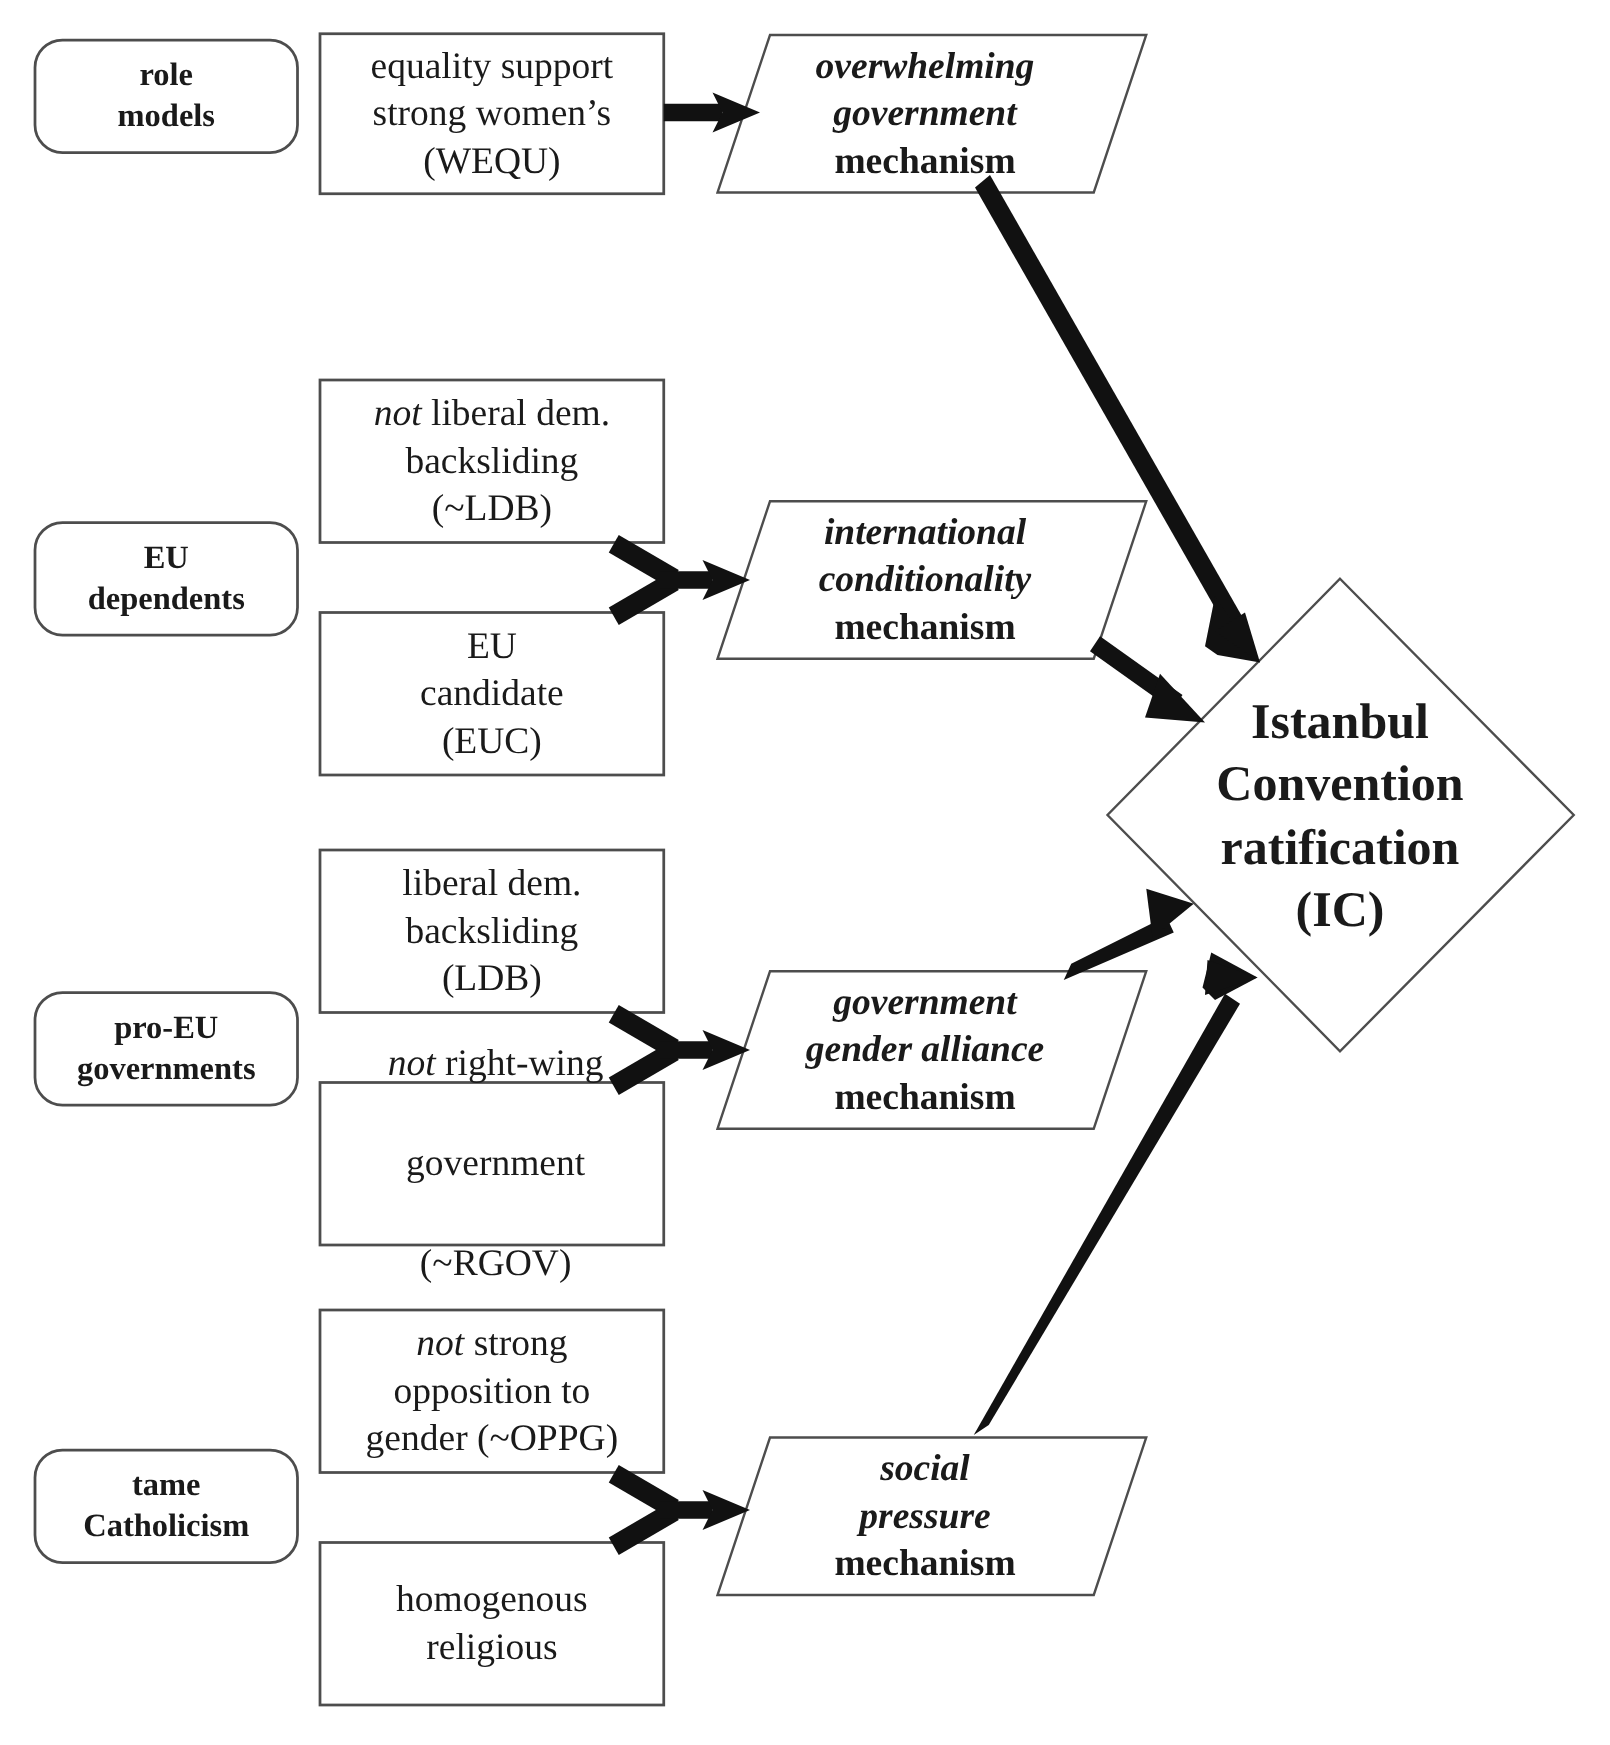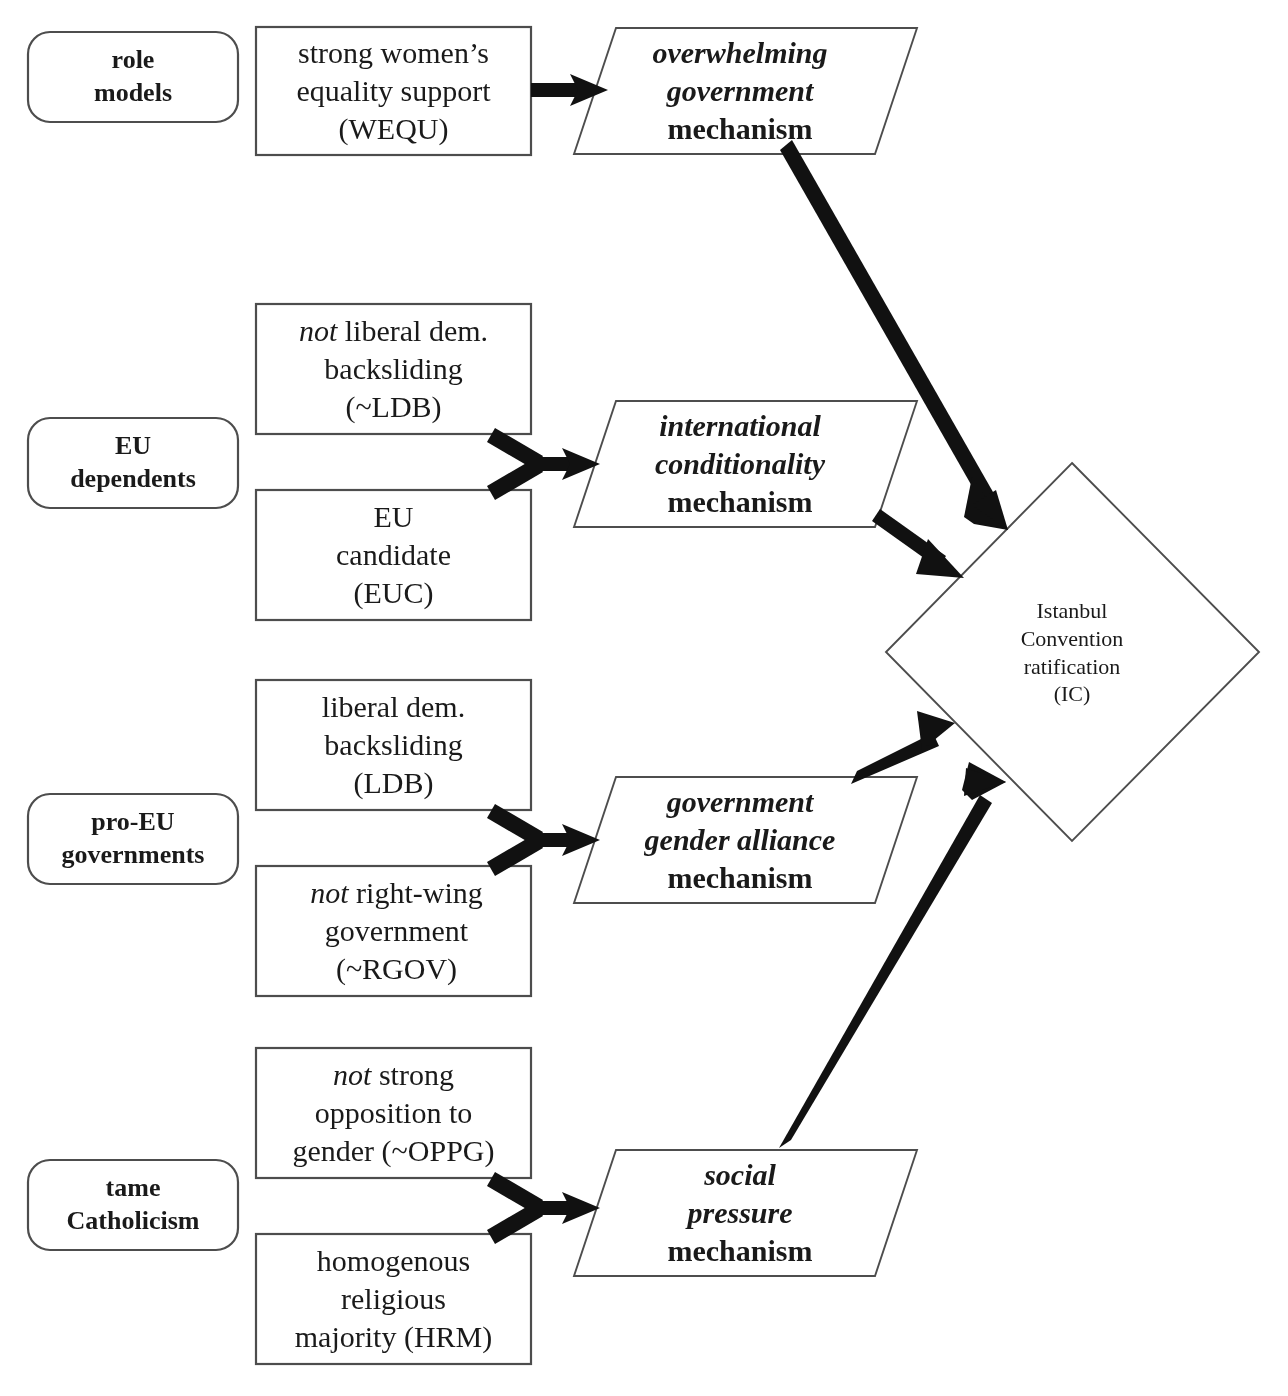--- a/index.html
+++ b/index.html
@@ -57,22 +57,22 @@
   }
   .group-text {
     font-size: 26px;
     font-weight: 700;
   }
   .mech-text {
     font-size: 30px;
     font-weight: 700;
   }
   .outcome-text {
-    font-size: 22px;
-    font-weight: 400;
+    font-size: 40px;
+    font-weight: 700;
   }
   .ital {
     font-style: italic;
   }
   .line {
     display: block;
     white-space: nowrap;
   }
 </style>
 </head>
@@ -163,22 +163,22 @@
   <div class="node-text group-text" style="left:28px; top:794px; width:210px; height:90px;align-items:center;">
     <span class="line">pro-EU</span>
     <span class="line">governments</span>
   </div>
   <div class="node-text group-text" style="left:28px; top:1160px; width:210px; height:90px;">
     <span class="line">tame</span>
     <span class="line">Catholicism</span>
   </div>
 
   <div class="node-text cond-text" style="left:256px; top:27px; width:275px; height:128px;">
+    <span class="line"><em class="ital"></em><span>equality support</span></span>
     <span class="line"><em class="ital"></em><span>strong women’s</span></span>
-    <span class="line"><em class="ital"></em><span>equality support</span></span>
     <span class="line"><em class="ital"></em><span>(WEQU)</span></span>
   </div>
 
   <div class="node-text cond-text" style="left:256px; top:304px; width:275px; height:130px;">
     <span class="line"><em class="ital">not</em><span> liberal dem.</span></span>
     <span class="line"><em class="ital"></em><span>backsliding</span></span>
     <span class="line"><em class="ital"></em><span>(~LDB)</span></span>
   </div>
 
   <div class="node-text cond-text" style="left:256px; top:490px; width:275px; height:130px;">
@@ -186,36 +186,35 @@
     <span class="line"><em class="ital"></em><span>candidate</span></span>
     <span class="line"><em class="ital"></em><span>(EUC)</span></span>
   </div>
 
   <div class="node-text cond-text" style="left:256px; top:680px; width:275px; height:130px;">
     <span class="line"><em class="ital"></em><span>liberal dem.</span></span>
     <span class="line"><em class="ital"></em><span>backsliding</span></span>
     <span class="line"><em class="ital"></em><span>(LDB)</span></span>
   </div>
 
-  <div class="node-text cond-text" style="left:256px; top:866px; width:281px; height:130px;">
+  <div class="node-text cond-text" style="left:256px; top:866px; width:281px; height:130px;gap:42px;">
     <span class="line"><em class="ital">not</em><span> right-wing</span></span>
     <span class="line"><em class="ital"></em><span>government</span></span>
     <span class="line"><em class="ital"></em><span>(~RGOV)</span></span>
   </div>
 
   <div class="node-text cond-text" style="left:256px; top:1048px; width:275px; height:130px;">
     <span class="line"><em class="ital">not</em><span> strong</span></span>
     <span class="line"><em class="ital"></em><span>opposition to</span></span>
     <span class="line"><em class="ital"></em><span>gender (~OPPG)</span></span>
   </div>
 
   <div class="node-text cond-text" style="left:256px; top:1234px; width:275px; height:130px;">
     <span class="line"><em class="ital"></em><span>homogenous</span></span>
     <span class="line"><em class="ital"></em><span>religious</span></span>
-    <span class="line"><em class="ital"></em><span>majority (HRM)</span></span>
   </div>
 
   <div class="node-text mech-text" style="left:590px; top:28px; width:300px; height:126px;">
     <span class="line ital">overwhelming</span>
     <span class="line ital">government</span>
     <span class="line">mechanism</span>
   </div>
 
   <div class="node-text mech-text" style="left:590px; top:401px; width:300px; height:126px;">
     <span class="line ital">international</span>

